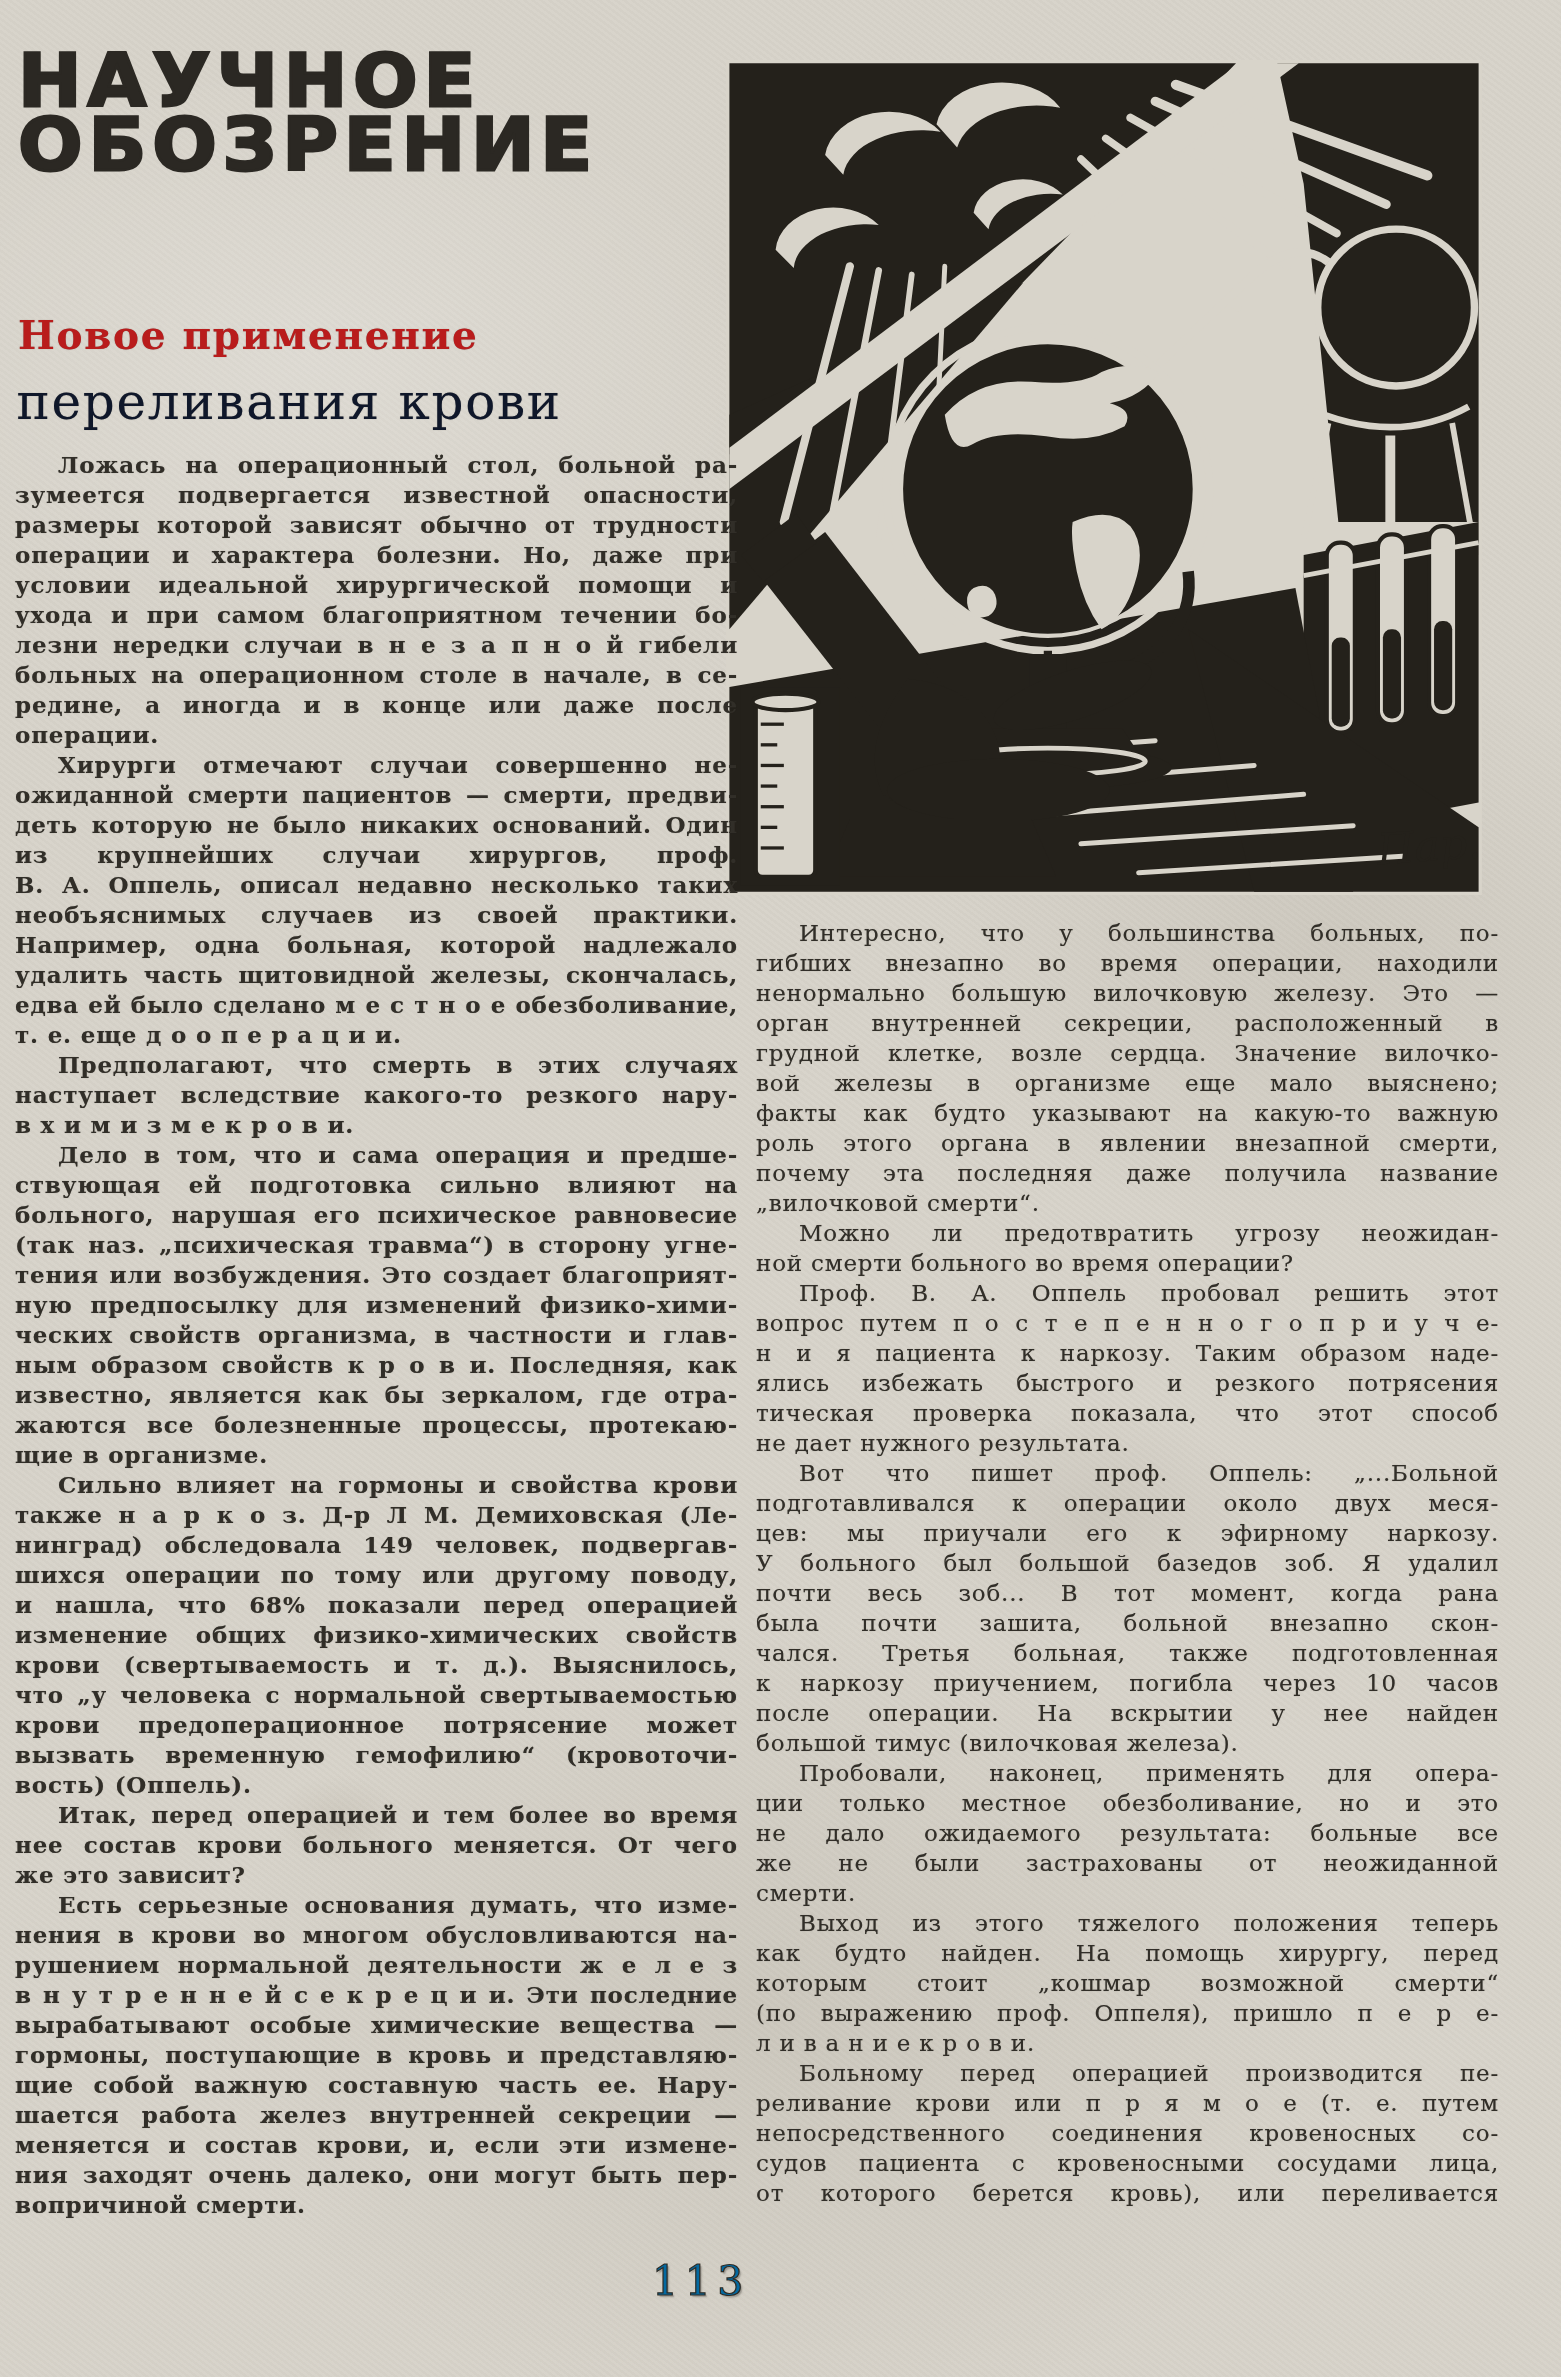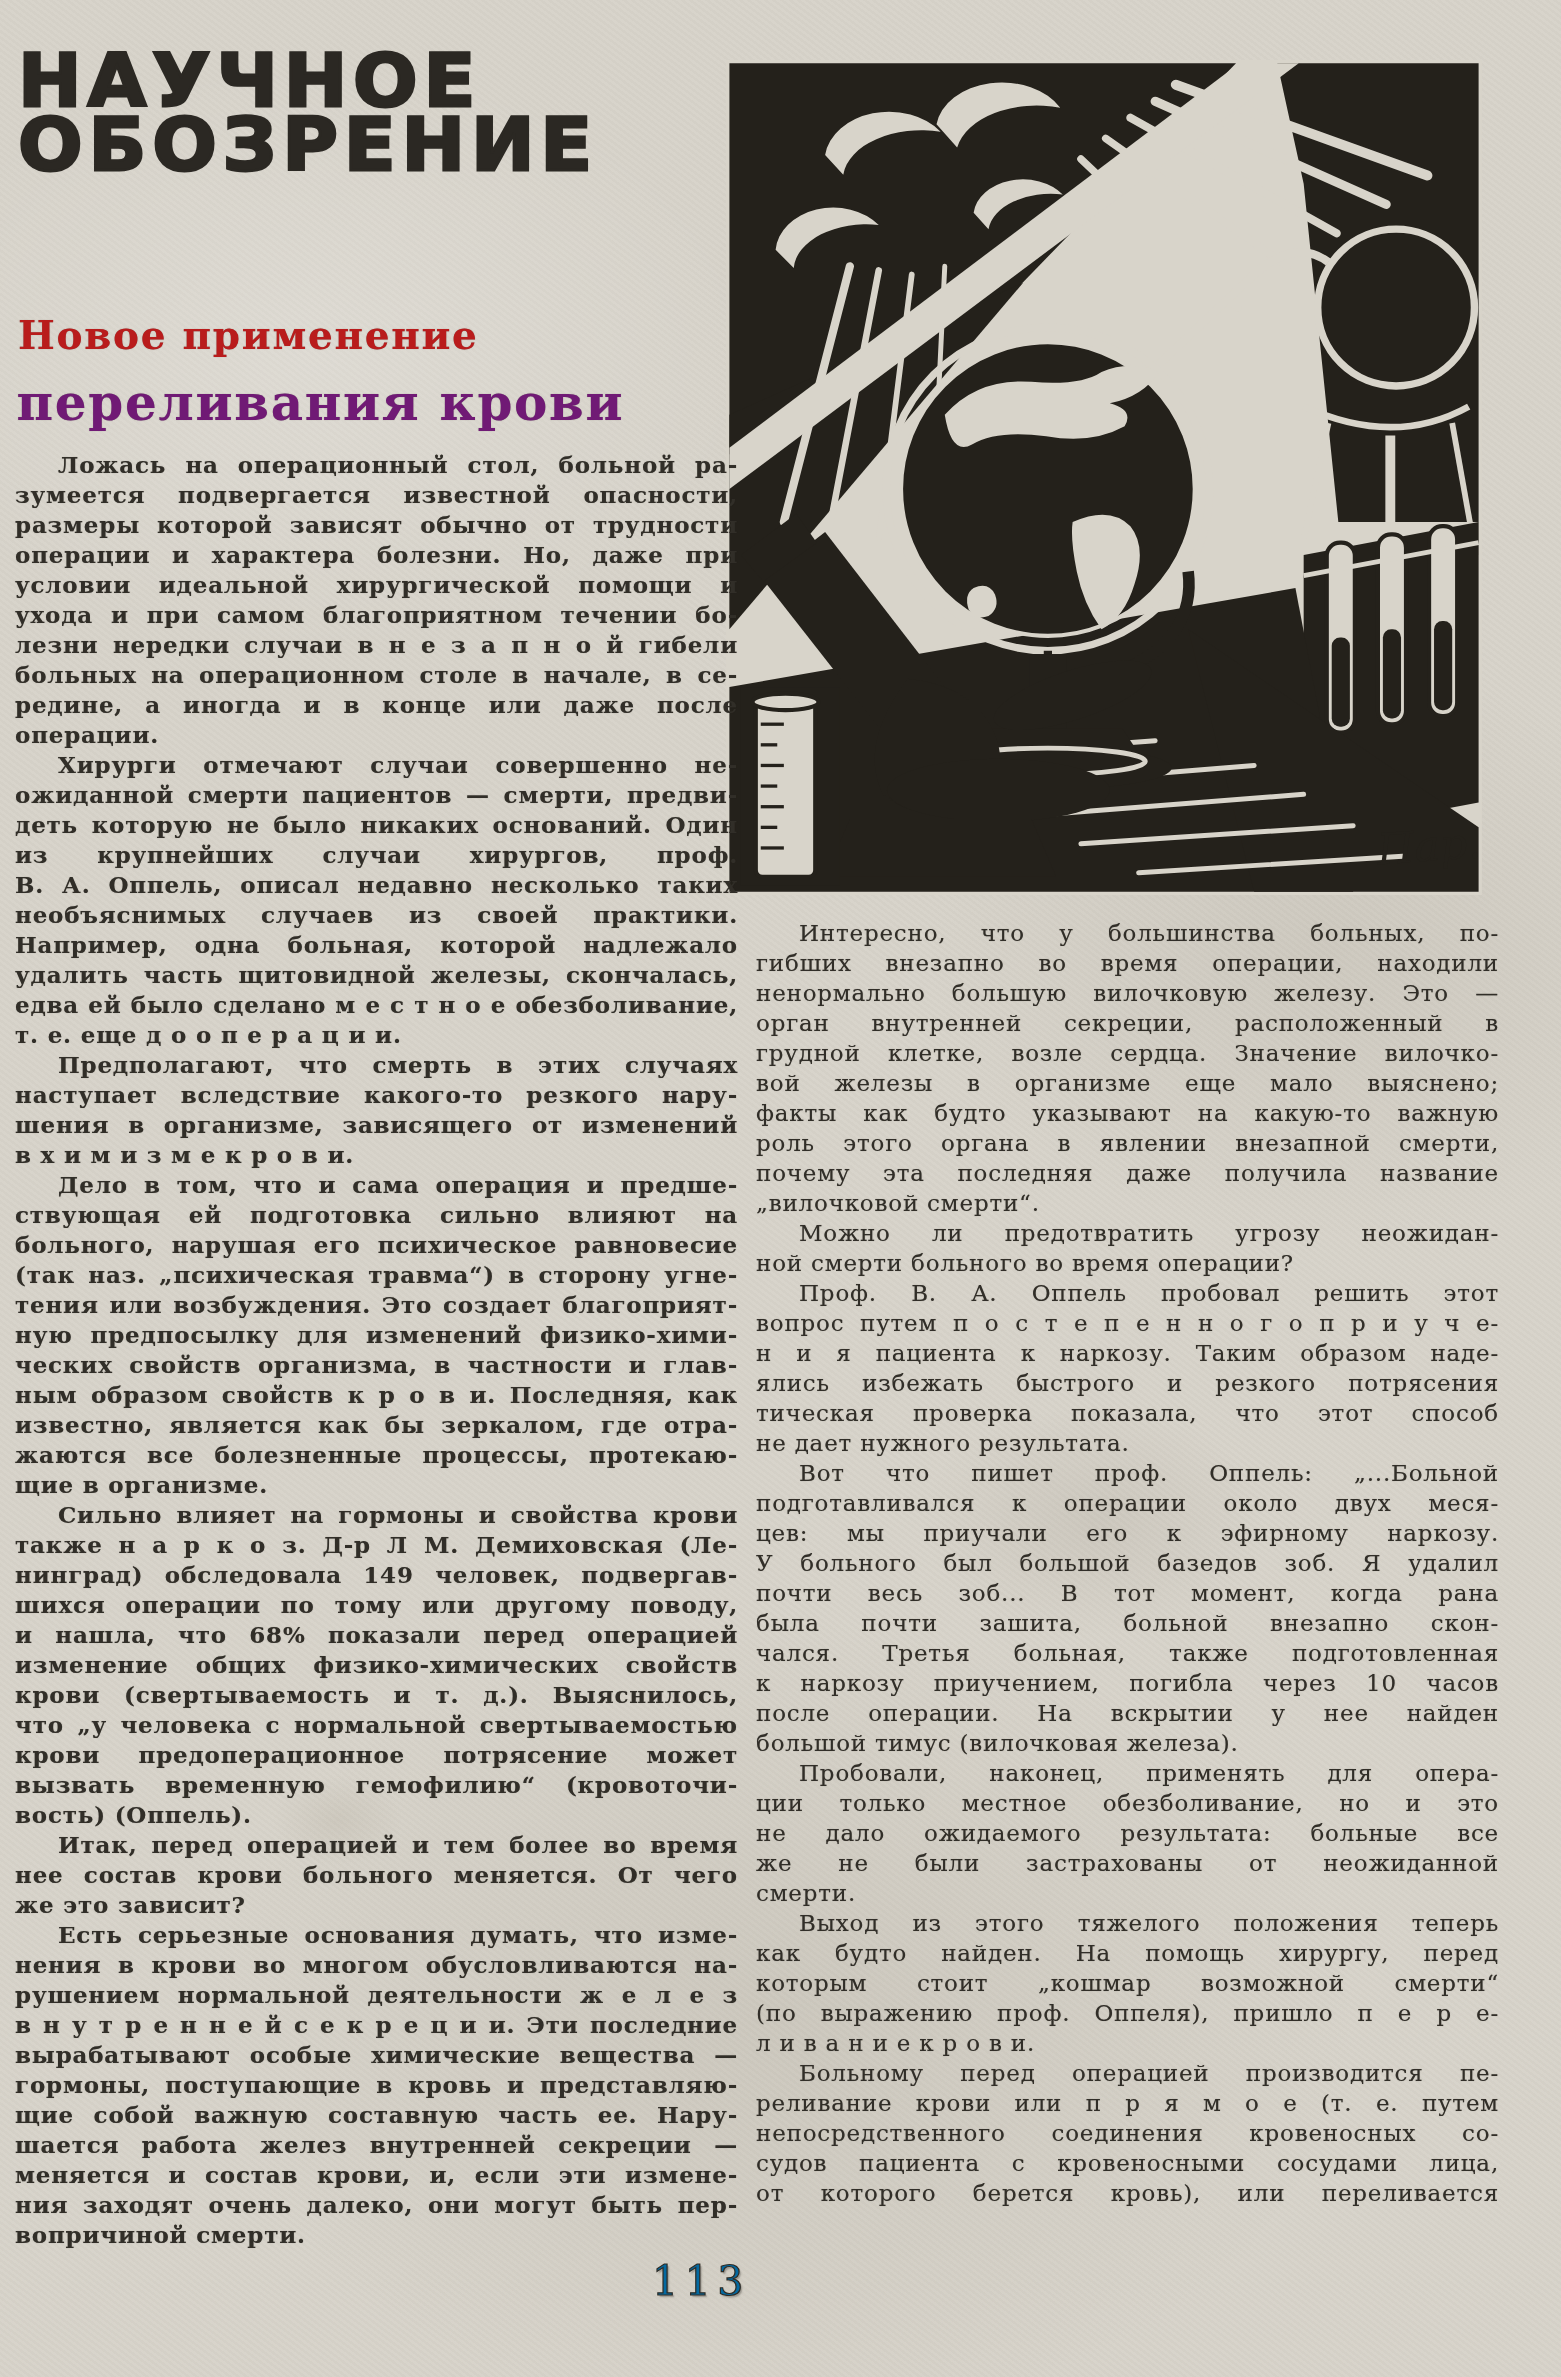--- a/index.html
+++ b/index.html
@@ -29,21 +29,21 @@
   }
   
   .title1{
     position:absolute;left:18px;top:312px;width:710px;
     font-size:39px;font-weight:bold;color:#b91c1c;
     letter-spacing:1.7px;white-space:nowrap;
     text-shadow:0 0 0.8px rgba(53,50,44,.5);
   }
   .title2{
     position:absolute;left:16.5px;top:373px;width:726px;
-    font-size:50px;font-weight:bold;color:#701a75;
+    font-size:50px;font-weight:normal;color:#0f172a;
     letter-spacing:1.7px;white-space:nowrap;
     text-shadow:0 0 0.8px rgba(52,49,43,.5);
   }
   
   .col{position:absolute;font-size:23px;line-height:30px;letter-spacing:0.8px;
        color:#312e28;text-shadow:0 0 0.8px rgba(49,46,40,.45);}
   .col-left{left:15px;top:450px;width:723px;font-weight:bold;}
   .col-right{left:756px;top:918px;width:743px;}
   .line{text-align:justify;text-align-last:justify;white-space:normal;}
   .line.end{text-align-last:left;}
@@ -215,21 +215,20 @@
         <div class="line">В. А. Оппель, описал недавно несколько таких</div>
         <div class="line">необъяснимых случаев из своей практики.</div>
         <div class="line">Например, одна больная, которой надлежало</div>
         <div class="line">удалить часть щитовидной железы, скончалась,</div>
         <div class="line">едва ей было сделано м е с т н о е обезболивание,</div>
         <div class="line end">т. е. еще д о  о п е р а ц и и.</div>
       </div>
       <div class="para">
         <div class="line first">Предполагают, что смерть в этих случаях</div>
         <div class="line">наступает вследствие какого-то резкого нару-</div>
-        <div class="line">шения в организме, зависящего от изменений</div>
         <div class="line end">в х и м и з м е  к р о в и.</div>
       </div>
       <div class="para">
         <div class="line first">Дело в том, что и сама операция и предше-</div>
         <div class="line">ствующая ей подготовка сильно влияют на</div>
         <div class="line">больного, нарушая его психическое равновесие</div>
         <div class="line">(так наз. „психическая травма“) в сторону угне-</div>
         <div class="line">тения или возбуждения. Это создает благоприят-</div>
         <div class="line">ную предпосылку для изменений физико-хими-</div>
         <div class="line">ческих свойств организма, в частности и глав-</div>

